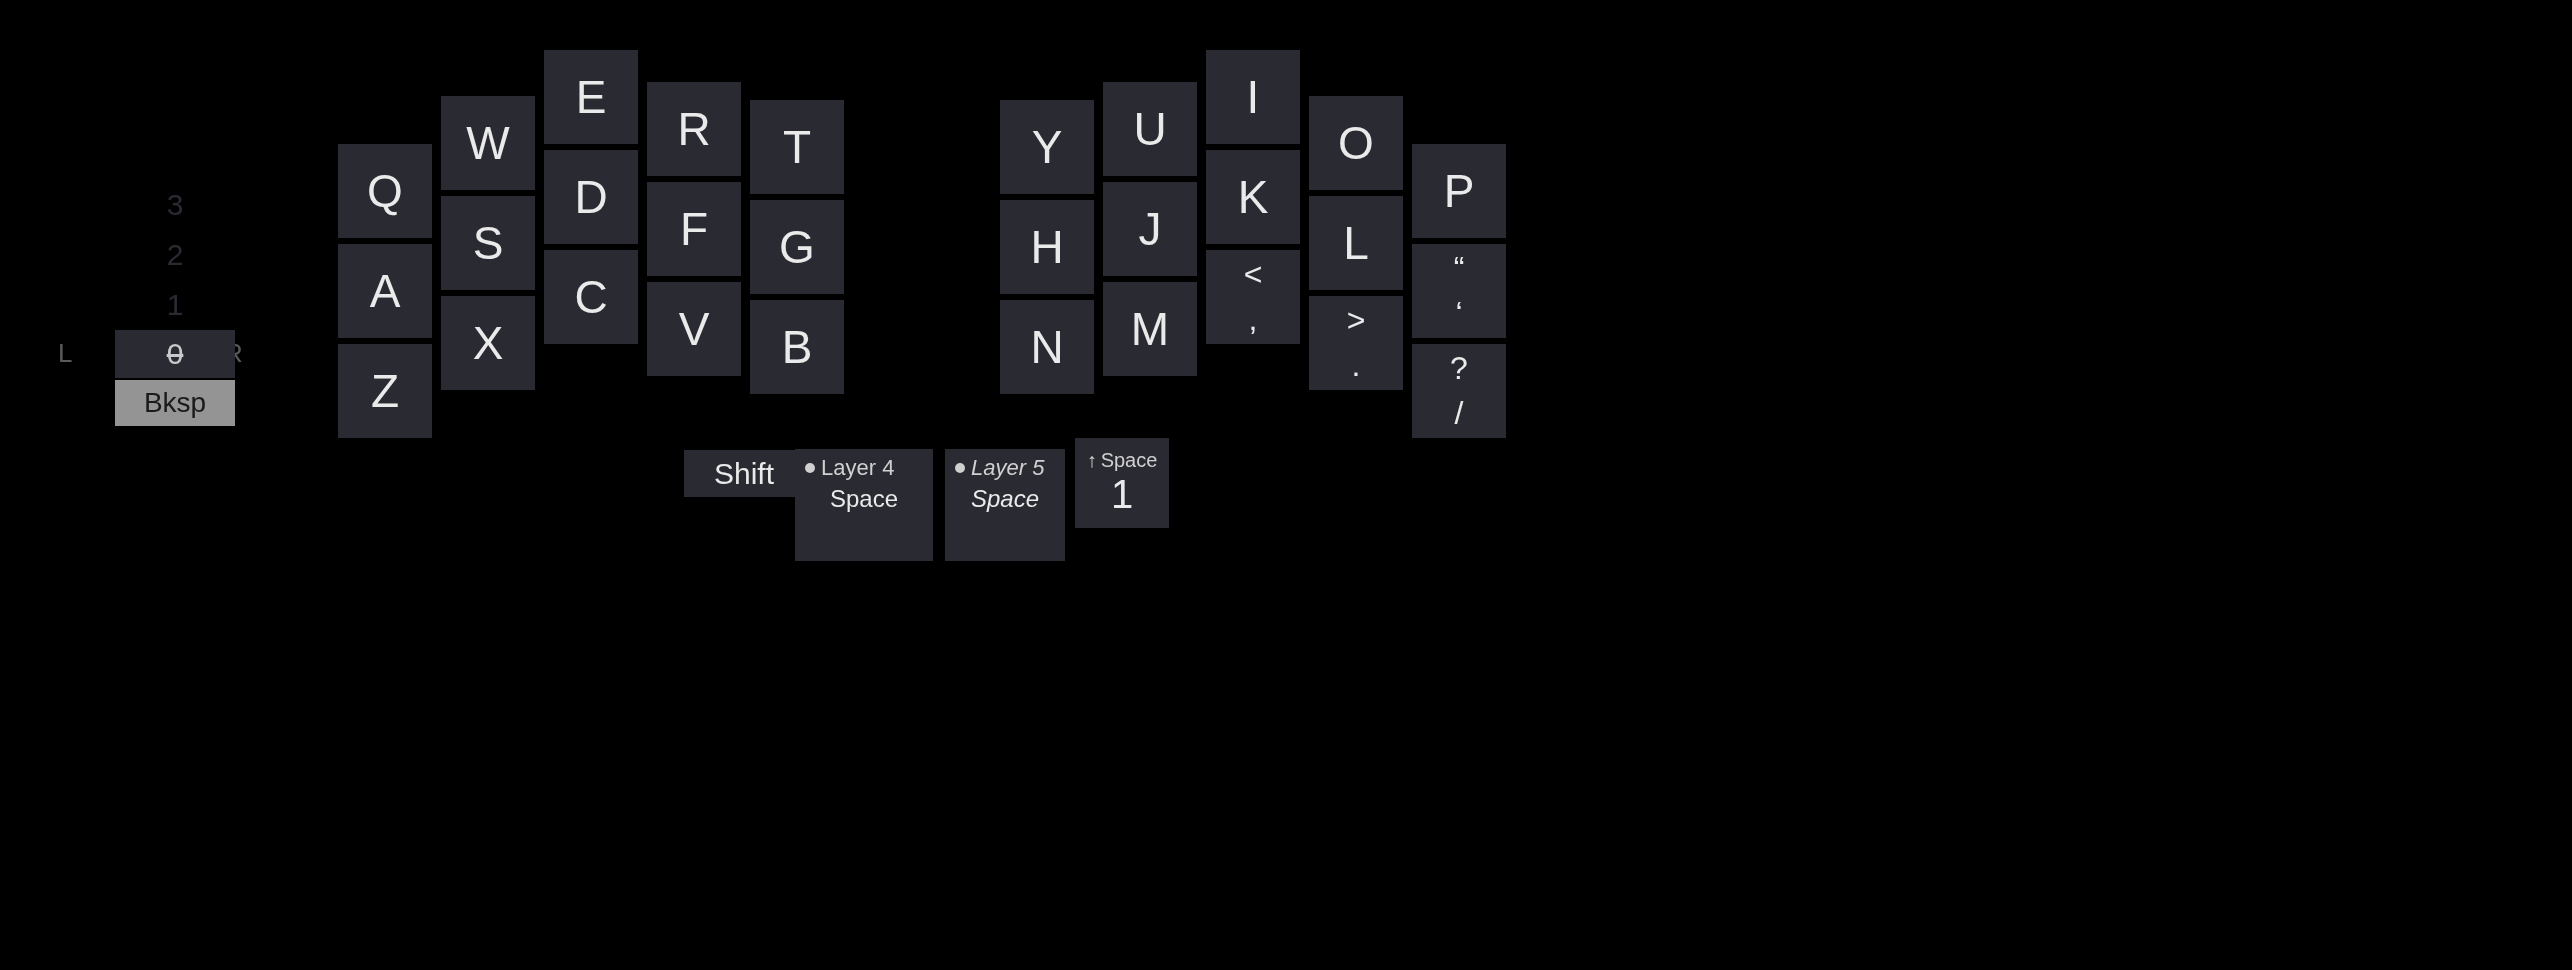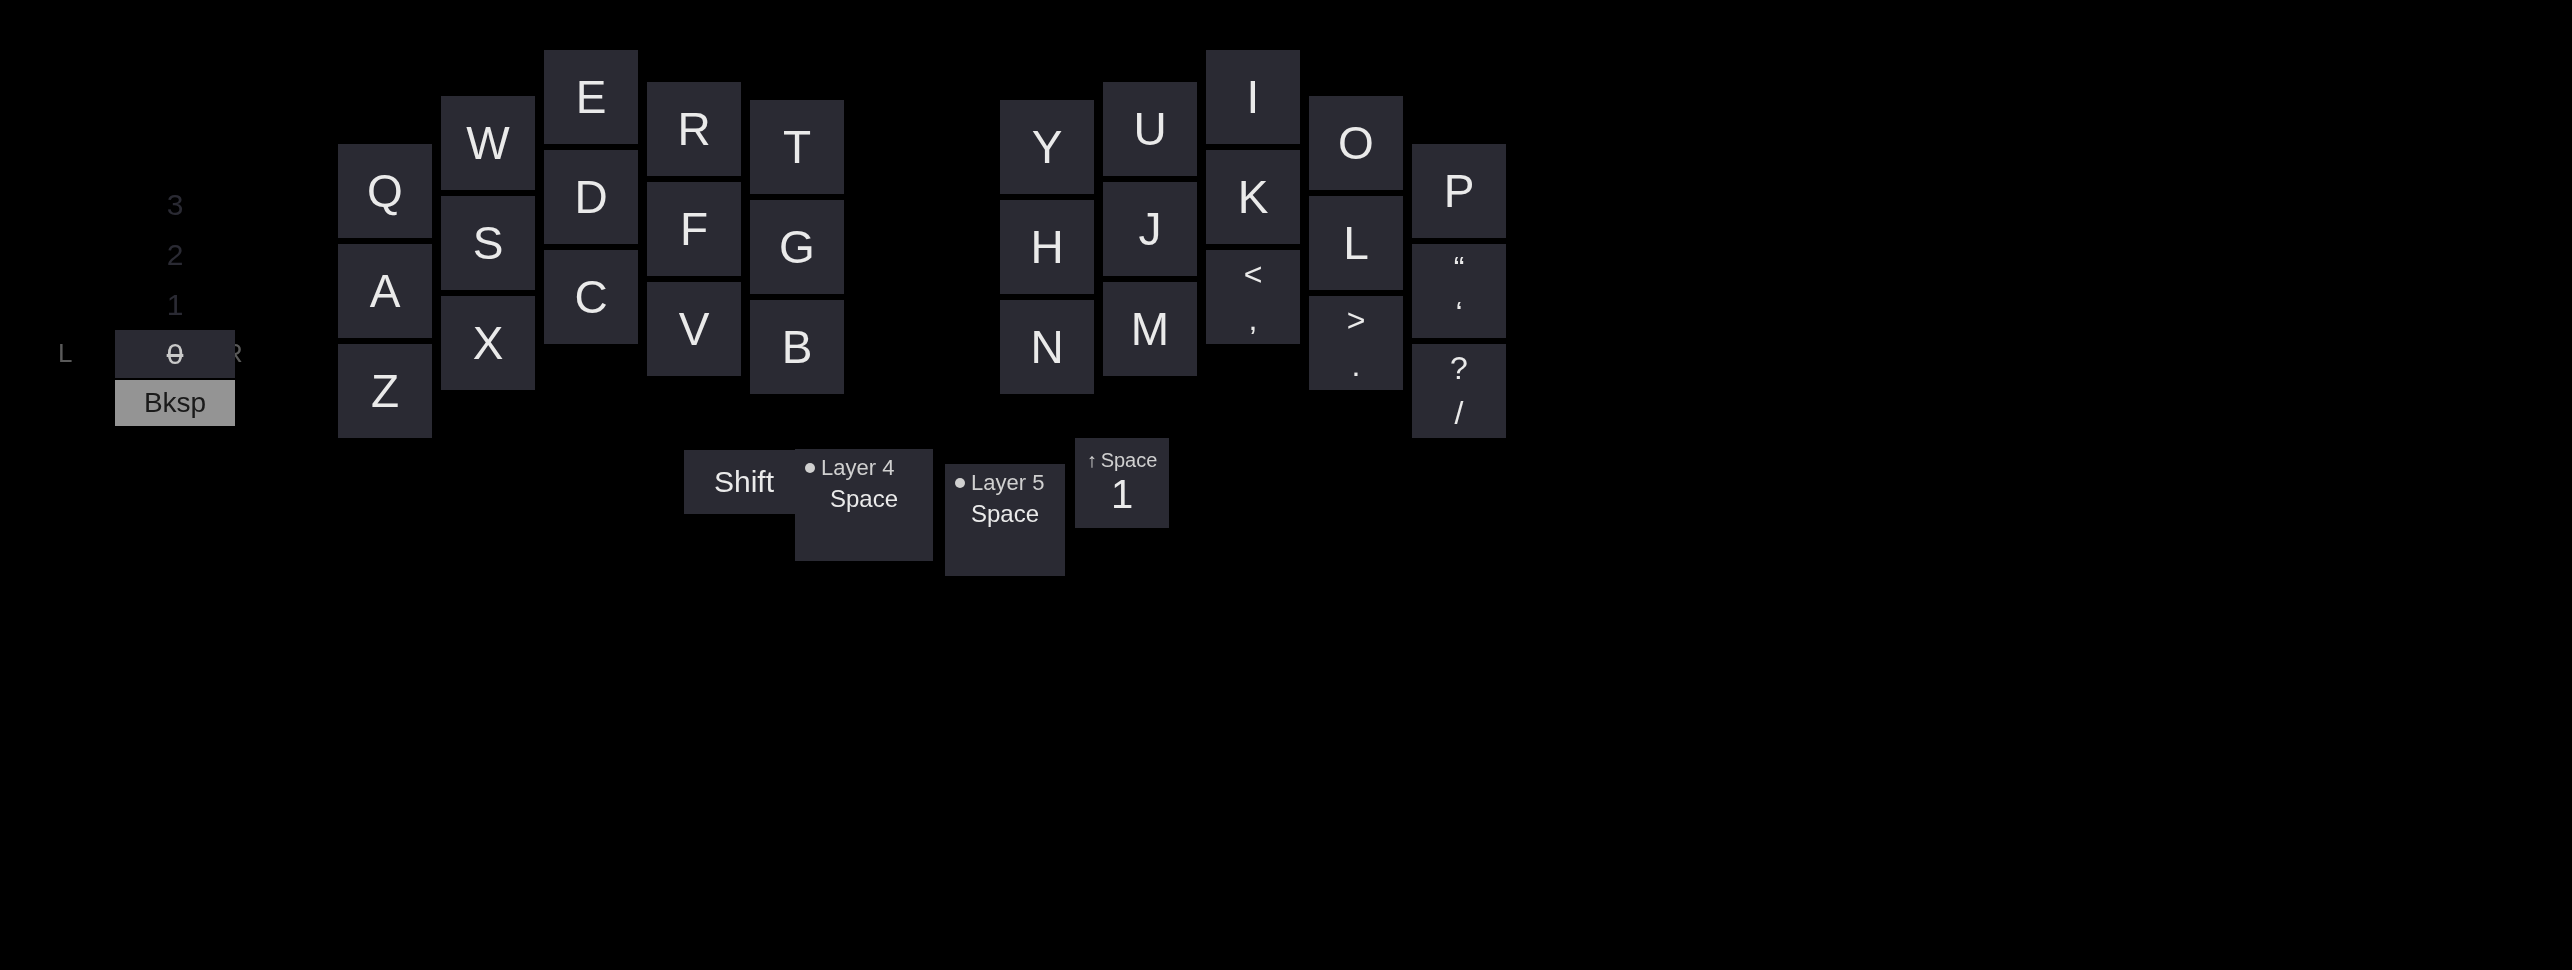--- a/index.html
+++ b/index.html
@@ -74,21 +74,21 @@
   }
   .key .stack .top { font-size: 32px; }
   .key .stack .bot { font-size: 32px; }
   
   .tkey {
     position: absolute;
     background: #2a2a33;
     color: #eaeaea;
     cursor: pointer;
   }
-  .tkey.shift { width: 120px; height: 64px; font-size: 30px; display:flex; align-items:center; justify-content:center; }
+  .tkey.shift { width: 120px; height: 47px; font-size: 30px; display:flex; align-items:center; justify-content:center; }
   .tkey.wkey  { width: 138px; height: 112px; display:flex; flex-direction:column; align-items:flex-start; justify-content:flex-start; padding: 6px 10px; }
   .tkey.wkey .hint { font-size: 22px; color: #d0d0d0; display:flex; align-items:center; gap:6px; }
   .tkey.wkey .hint::before { content:""; width:10px; height:10px; border-radius:50%; background:#d0d0d0; display:inline-block; }
   .tkey.wkey .main { font-size: 24px; color:#eaeaea; align-self:center; margin-top:4px; }
   .tkey.tog { width: 94px; height: 90px; display:flex; flex-direction:column; align-items:center; justify-content:center; }
   .tkey.tog .hint { font-size: 20px; color:#d0d0d0; display:flex; align-items:center; gap:4px; }
   .tkey.tog .main { font-size: 40px; color:#eaeaea; font-weight:500; }
 </style>
 </head>
 <body>
@@ -166,21 +166,21 @@
     </div>
   </div>
 
   <div class="tkey shift" style="left:684px; top:450px;">Shift</div>
 
   <div class="tkey wkey" style="left:795px; top:449px;">
     <span class="hint">Layer 4</span>
     <span class="main">Space</span>
   </div>
 
-  <div class="tkey wkey" style="left:945px; top:464px; width:120px;">
+  <div class="tkey wkey" style="left:945px; top:449px; width:120px;font-style:italic;">
     <span class="hint">Layer 5</span>
     <span class="main">Space</span>
   </div>
 
   <div class="tkey tog" style="left:1075px; top:438px;">
     <span class="hint">
       <span>↑</span>
       <span>Space</span>
     </span>
     <span class="main">1</span>

